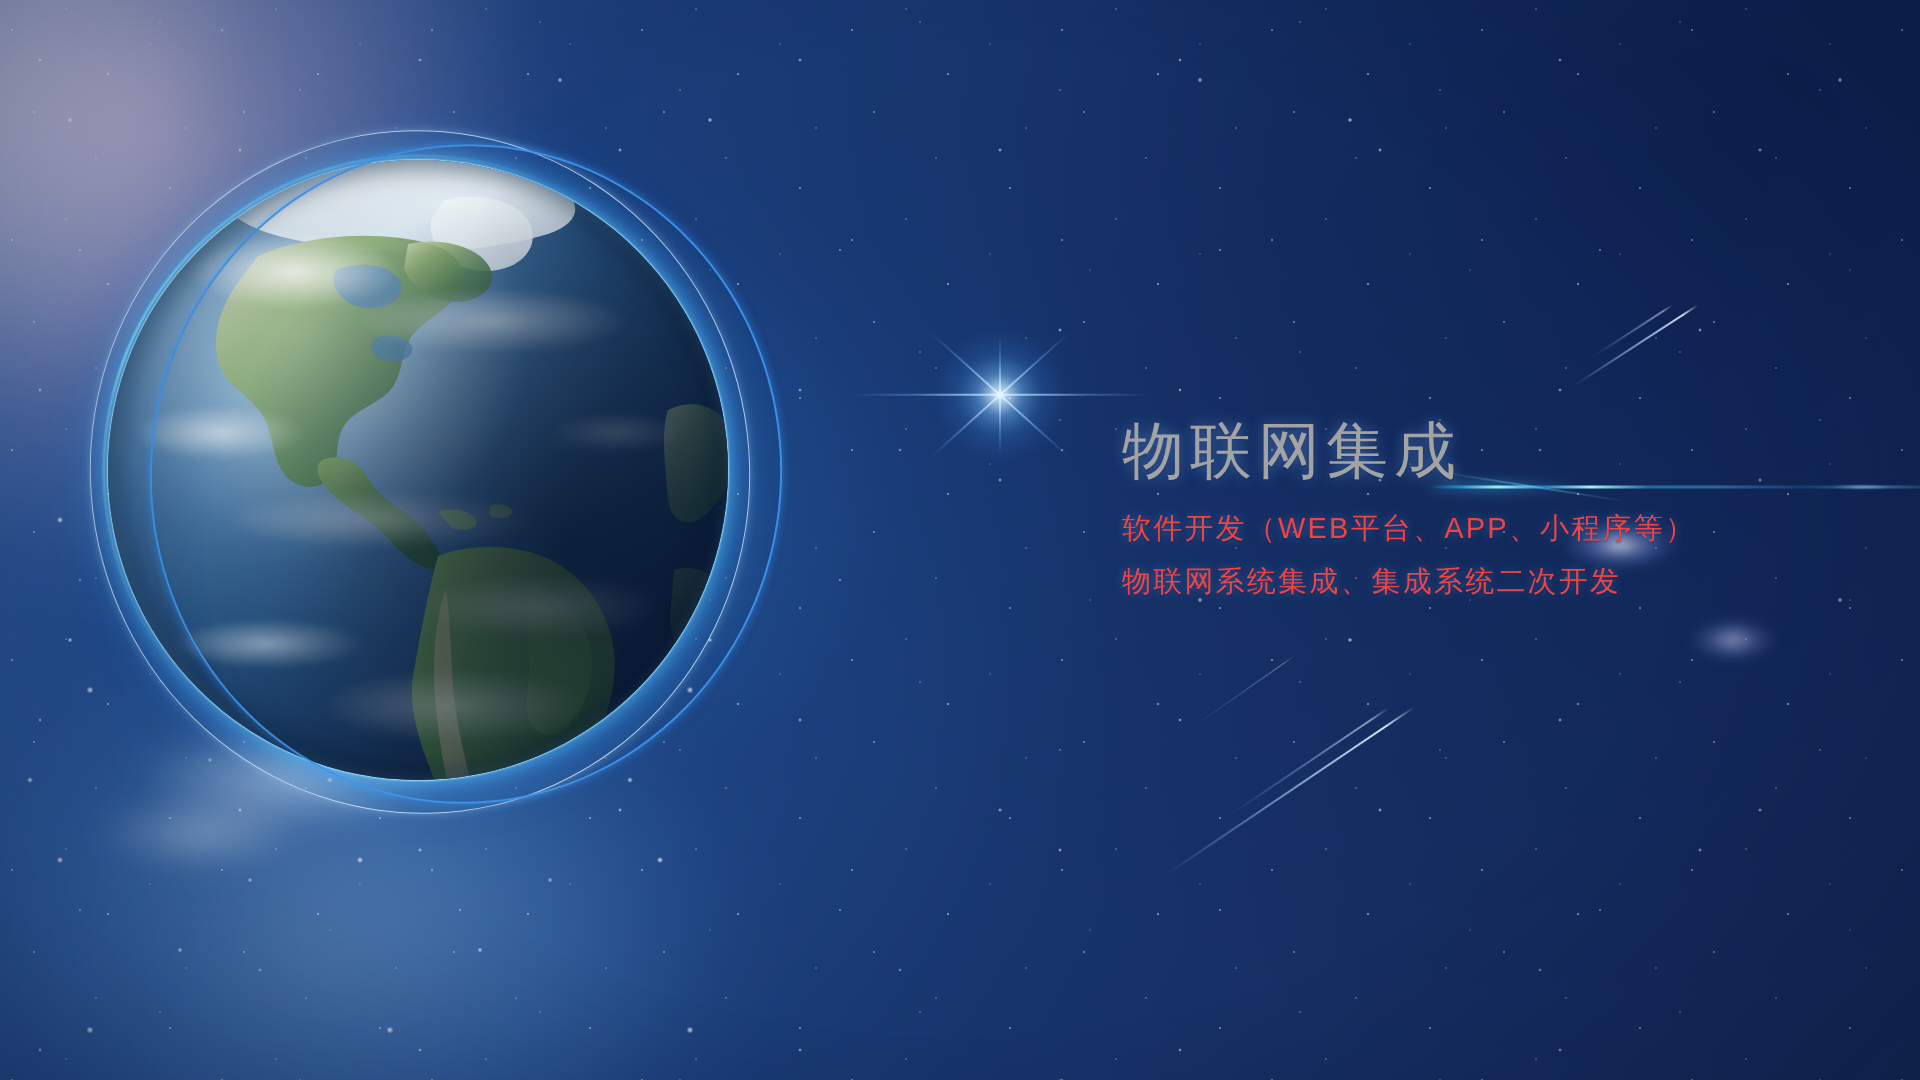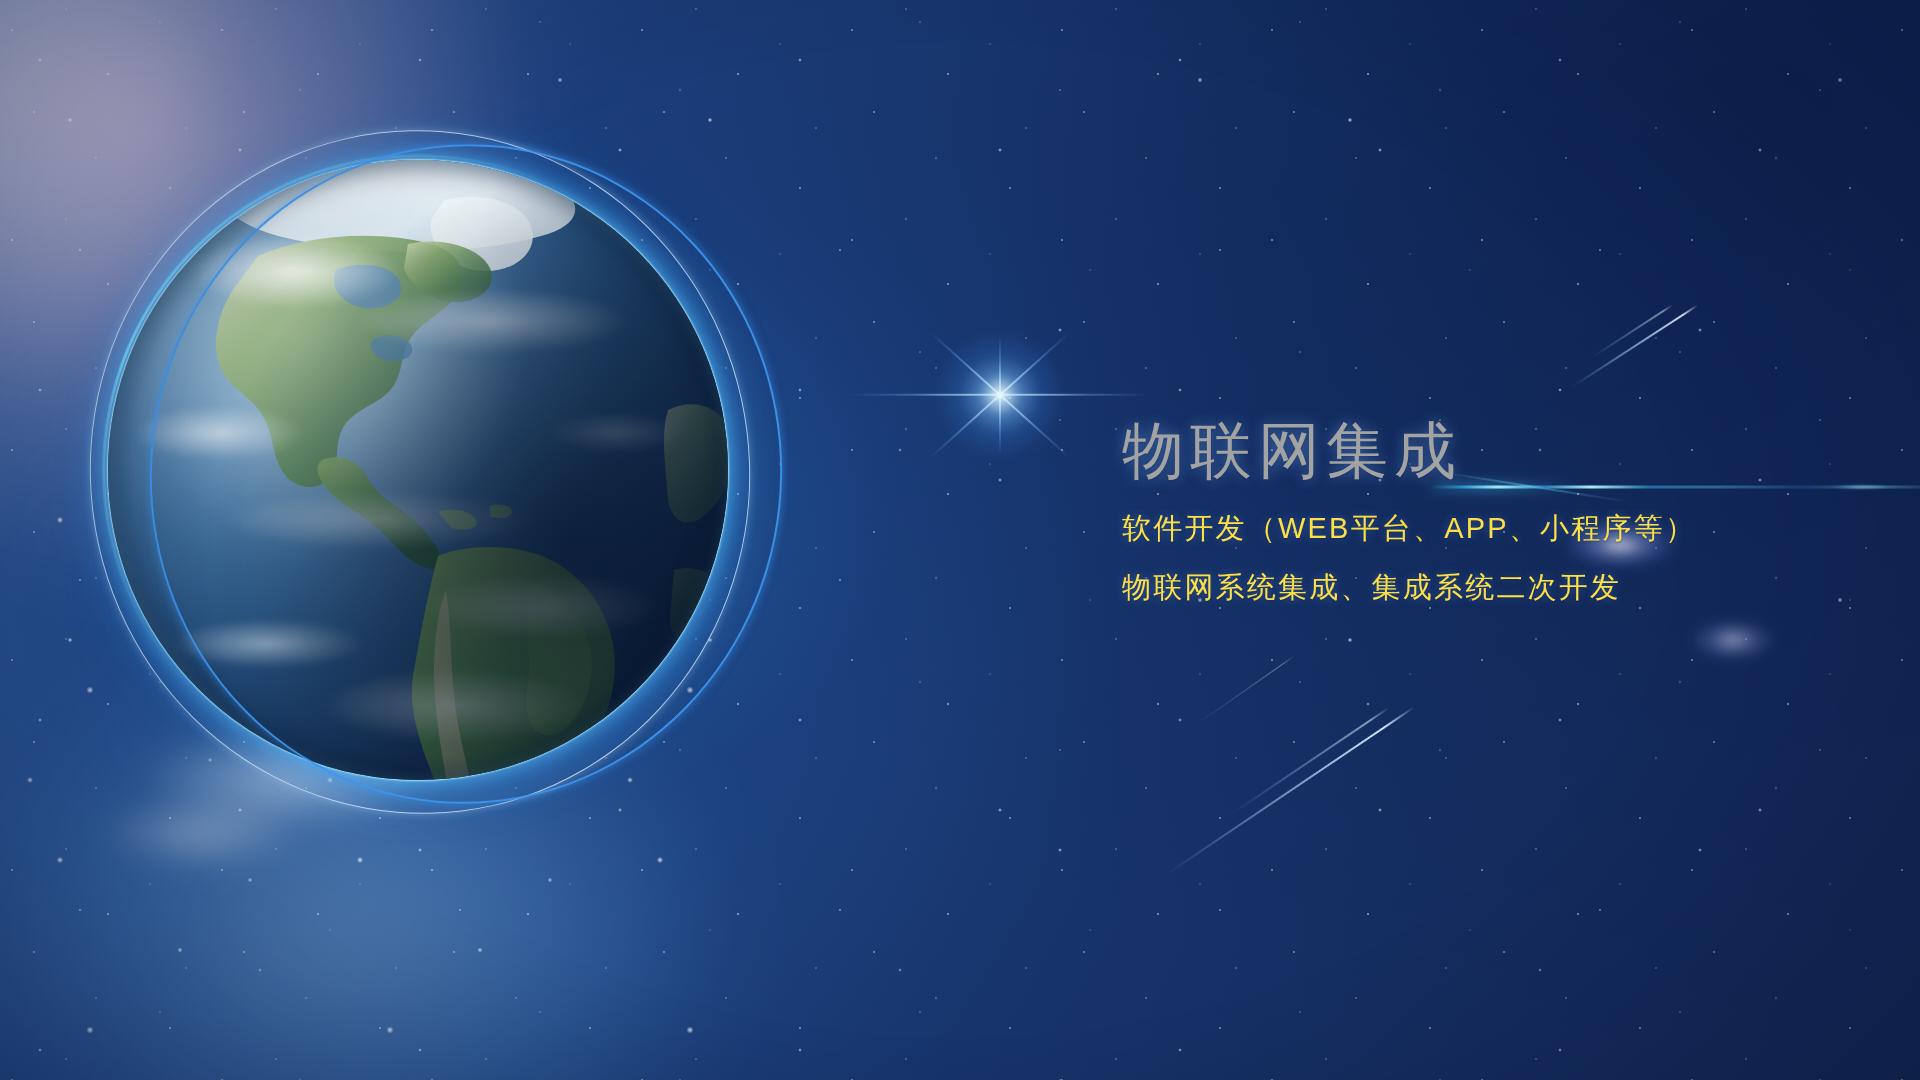--- a/index.html
+++ b/index.html
@@ -372,26 +372,26 @@
     color:#a3a3a3;
     font-weight:400;
     text-shadow:0 0 14px rgba(120,180,255,0.45), 0 1px 2px rgba(0,30,80,0.5);
     white-space:nowrap;
   }
   .sub {
     margin-top:22px;
     font-size:29px;
     line-height:1.62;
     letter-spacing:2.2px;
-    color:#fde047;
+    color:#ef4444;
     font-weight:400;
     text-shadow:0 0 10px rgba(100,160,240,0.40), 0 1px 2px rgba(0,25,70,0.45);
     white-space:nowrap;
   }
-  .sub .line + .line { margin-top:12px; }
+  .sub .line + .line { margin-top:6px; }
 
   
   .vignette {
     position:absolute; inset:0;
     pointer-events:none;
     background:radial-gradient(ellipse 1300px 900px at 50% 50%, rgba(0,0,0,0) 55%, rgba(4,14,38,0.30) 100%);
   }
 </style>
 </head>
 <body>

